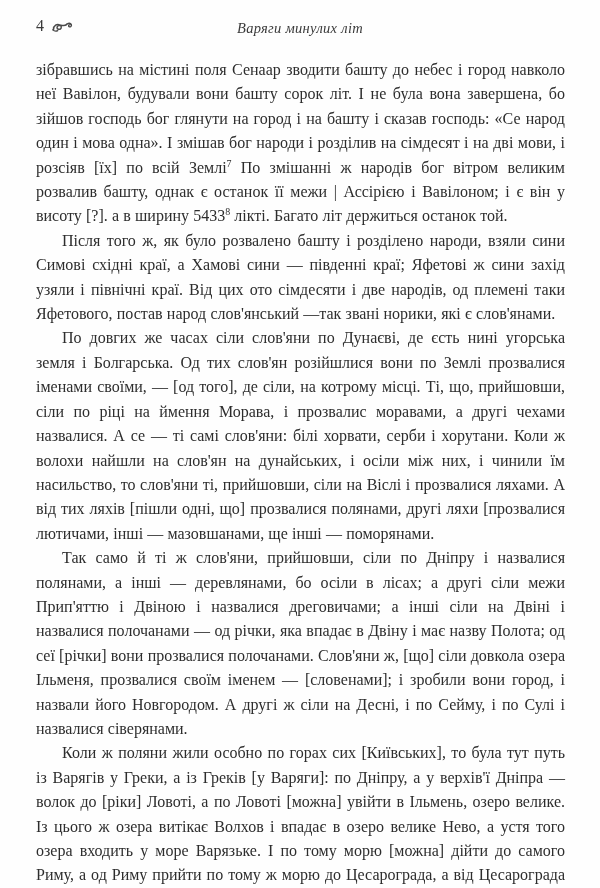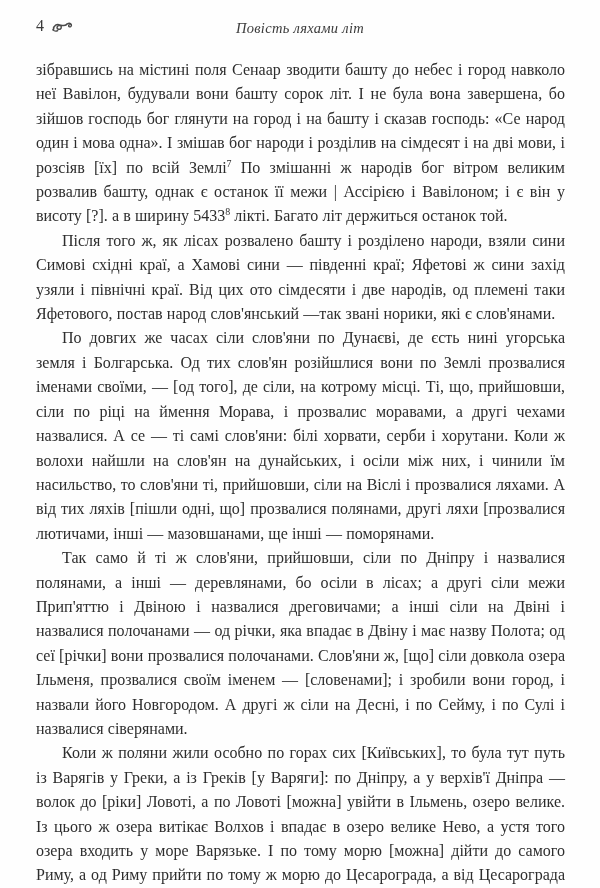--- a/index.html
+++ b/index.html
@@ -108,24 +108,24 @@
       <span class="folio-number">4</span>
       <span class="folio-ornament">
         <svg viewBox="0 0 22 16" width="22" height="16" aria-hidden="true">
           <path d="M2.5 11.5 C2.5 7.5 6 5.5 9 7.2 C11.4 8.6 10.2 11.6 7.6 11.3 C5.6 11.1 5.4 8.3 7.6 7.6 C10.6 6.6 13.6 8.6 15.6 6.4" fill="none" stroke="#4a4a4a" stroke-width="1.5" stroke-linecap="round"></path>
           <path d="M15.4 6.5 C17.2 4.6 19.6 4.9 20.3 6.6 C20.9 8.1 19.3 9.4 18.1 8.6 C17.2 8 17.6 6.6 18.8 6.6" fill="none" stroke="#4a4a4a" stroke-width="1.4" stroke-linecap="round"></path>
           <path d="M1.6 11.8 C3.2 13.2 5.2 13.4 6.8 12.6" fill="none" stroke="#4a4a4a" stroke-width="1.2" stroke-linecap="round"></path>
         </svg>
       </span>
     </div>
 
-    <div class="running-title">Повість ляхами літ</div>
+    <div class="running-title">Варяги минулих літ</div>
   </div>
 
   <div class="textblock" id="textblock">
       <p class="para first">зібравшись на містині поля Сенаар зводити башту до небес і город навколо неї Вавілон, будували вони башту сорок літ. І не була вона завершена, бо зійшов господь бог глянути на город і на башту і сказав господь: «Се народ один і мова одна». І змішав бог народи і розділив на сімдесят і на дві мови, і розсіяв [їх] по всій Землі<sup class="fnref">7</sup> По змішанні ж народів бог вітром великим розвалив башту, однак є останок її межи | Ассірією і Вавілоном; і є він у висоту [?]. а в ширину 5433<sup class="fnref">8</sup> лікті. Багато літ держиться останок той.</p>
-      <p class="para">Після того ж, як лісах розвалено башту і розділено народи, взяли сини Симові східні краї, а Хамові сини — південні краї; Яфетові ж сини захід узяли і північні краї. Від цих ото сімдесяти і две народів, од племені таки Яфетового, постав народ слов'янський —так звані норики, які є слов'янами.</p>
+      <p class="para">Після того ж, як було розвалено башту і розділено народи, взяли сини Симові східні краї, а Хамові сини — південні краї; Яфетові ж сини захід узяли і північні краї. Від цих ото сімдесяти і две народів, од племені таки Яфетового, постав народ слов'янський —так звані норики, які є слов'янами.</p>
       <p class="para">По довгих же часах сіли слов'яни по Дунаєві, де єсть нині угорська земля і Болгарська. Од тих слов'ян розійшлися вони по Землі прозвалися іменами своїми, — [од того], де сіли, на котрому місці. Ті, що, прийшовши, сіли по ріці на ймення Морава, і прозвалис моравами, а другі чехами назвалися. А се — ті самі слов'яни: білі хорвати, серби і хорутани. Коли ж волохи найшли на слов'ян на дунайських, і осіли між них, і чинили їм насильство, то слов'яни ті, прийшовши, сіли на Віслі і прозвалися ляхами. А від тих ляхів [пішли одні, що] прозвалися полянами, другі ляхи [прозвалися лютичами, інші — мазовшанами, ще інші — поморянами.</p>
       <p class="para">Так само й ті ж слов'яни, прийшовши, сіли по Дніпру і назвалися полянами, а інші — деревлянами, бо осіли в лісах; а другі сіли межи Прип'яттю і Двіною і назвалися дреговичами; а інші сіли  на Двіні і назвалися полочанами — од річки, яка впадає в Двіну  і має назву Полота; од сеї [річки] вони прозвалися полочанами.  Слов'яни ж, [що] сіли довкола озера Ільменя, прозвалися своїм  іменем — [словенами]; і зробили вони город, і назвали його Новгородом. А другі ж сіли на Десні, і по Сейму, і по Сулі і назвалися сіверянами.</p>
       <p class="para">Коли ж поляни жили особно по горах сих [Київських], то була тут путь із Варягів у Греки, а із Греків [у Варяги]: по Дніпру, а у верхів'ї Дніпра — волок до [ріки] Ловоті, а по Ловоті [можна] увійти  в Ільмень, озеро велике. Із цього ж озера витікає Волхов і впадає  в озеро велике Нево, а устя того озера входить у море Варязьке. І по тому морю [можна] дійти до самого Риму, а од Риму прийти  по тому ж морю до Цесарограда, а від Цесарограда прийти в Понт- море, у яке впадає Дніпро-ріка. Дніпро ж витікає з Оковського  лісу і плине на південь, а Двіна із того самого лісу вибігає і йде на північ, і входить у море Варязьке. Із того ж лісу витікає Волга на схід  і вливається сімдесятьма гирлами в море Хвалійське. Тому то  із Русі можна йти по Волзі в Болгари і в Хваліси, і на схід дійти  в уділ</p>
     </div>
 
 </div>
 
 </body></html>

